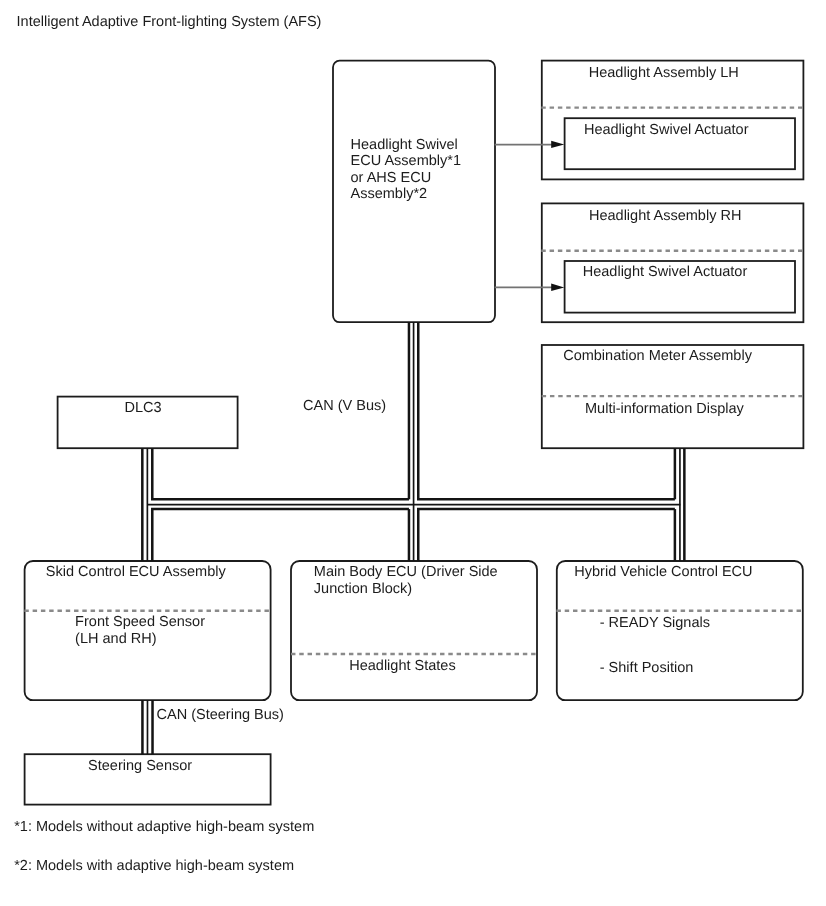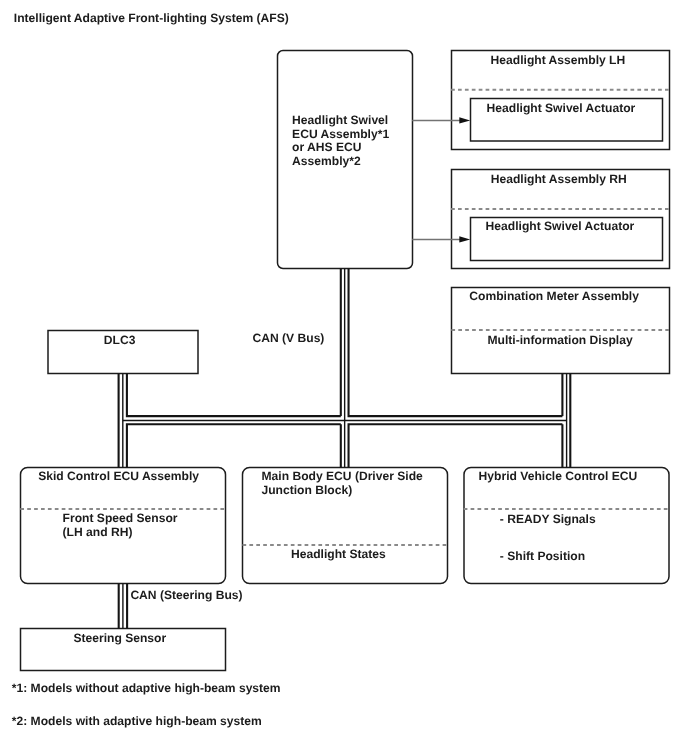--- a/index.html
+++ b/index.html
@@ -1,19 +1,19 @@
 <!DOCTYPE html>
 <html><head>
 <meta charset="utf-8">
 <title>Intelligent Adaptive Front-lighting System (AFS)</title>
 <style>
   html,body{margin:0;padding:0;background:#ffffff;}
   body{width:688px;height:755px;position:relative;overflow:hidden;
        font-family:"Liberation Sans",sans-serif;color:#1c1c1c;-webkit-font-smoothing:antialiased;text-rendering:geometricPrecision;}
-  #diagram{position:absolute;left:0;top:0;width:688px;height:721px;font-weight:bold;}
+  #diagram{position:absolute;left:0;top:0;width:688px;height:721px;}
   svg{display:block;}
   text{font-family:"Liberation Sans",sans-serif;font-size:12.1px;fill:#1c1c1c;}
 </style>
 </head>
 <body>
 
 <div id="diagram">
 <svg width="688" height="755" viewBox="0 0 688 755" xmlns="http://www.w3.org/2000/svg">
   <rect x="0" y="0" width="688" height="755" fill="#ffffff"></rect>
 

